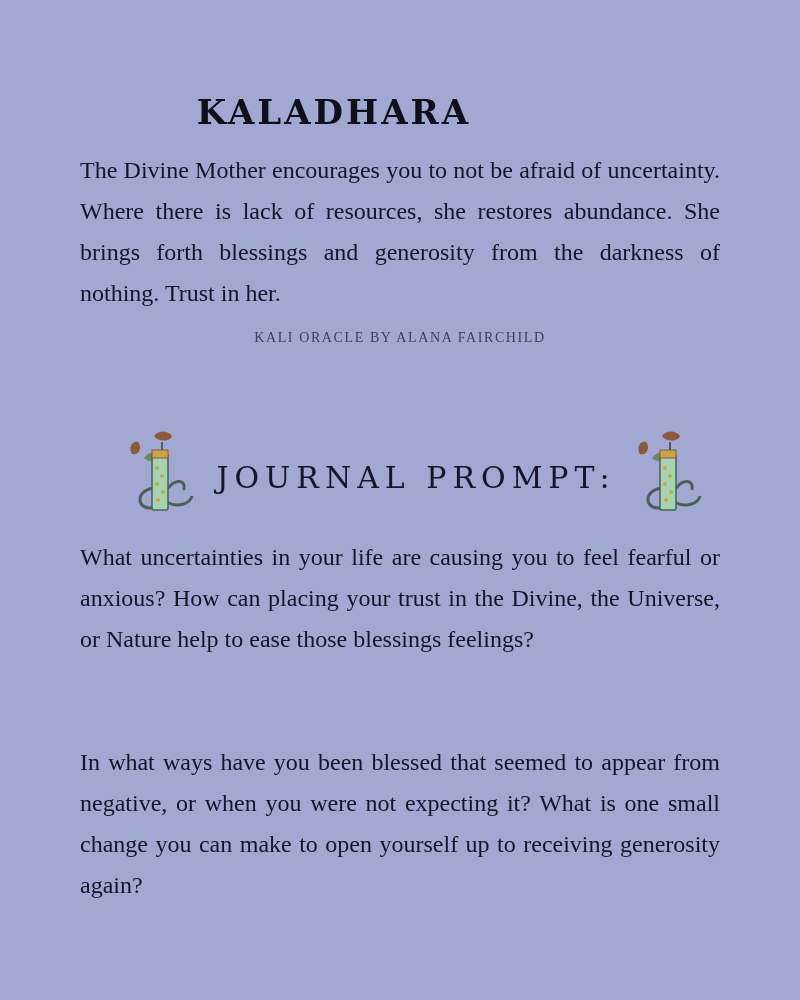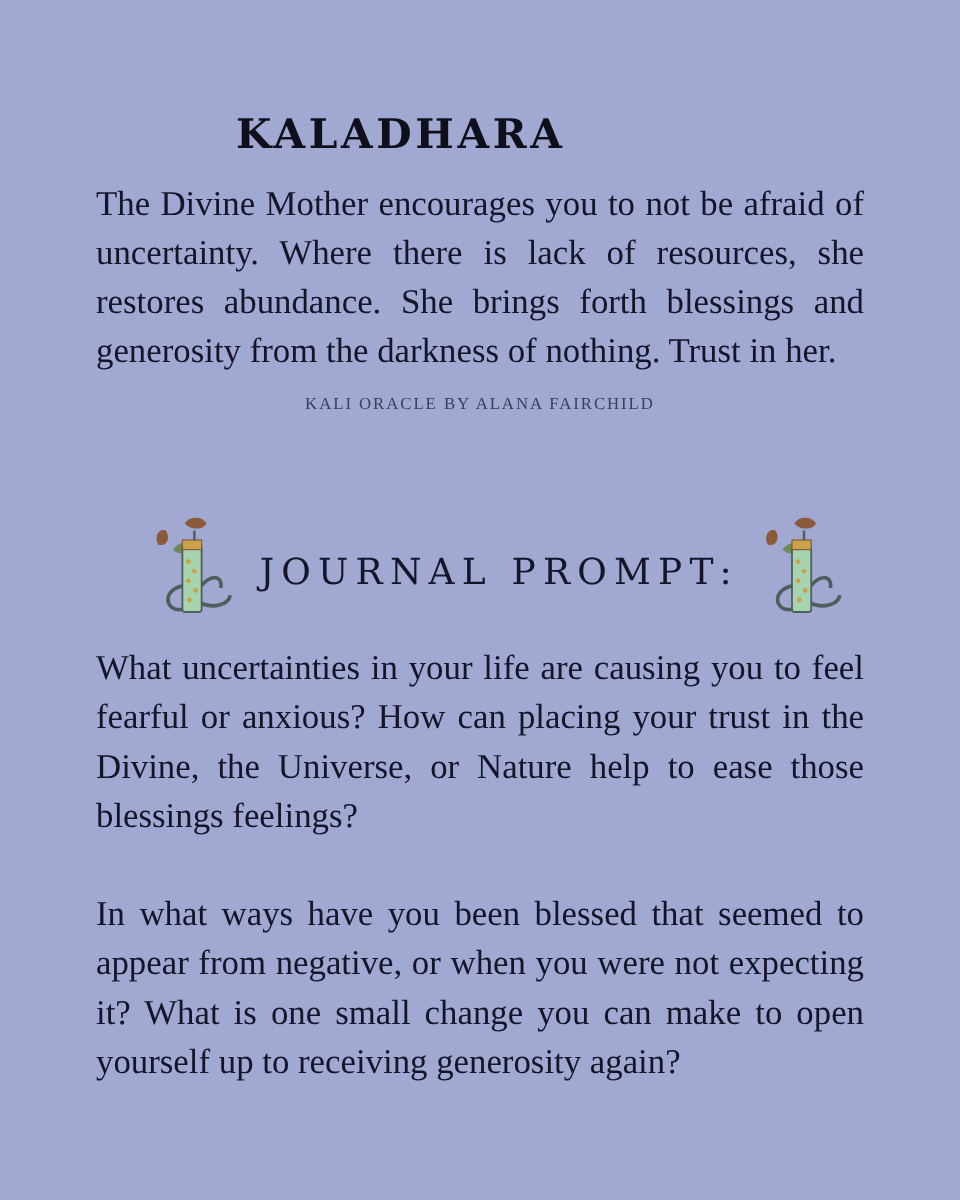--- a/index.html
+++ b/index.html
@@ -25,21 +25,21 @@
       font-weight: bold;
       font-size: 34px;
       letter-spacing: 3px;
       color: #0f0f1c;
       font-variant: small-caps;
     }
     .para {
       position: absolute;
       left: 80px;
       width: 640px;
-      font-size: 29px;
+      font-size: 24px;
       line-height: 41px;
       text-align: justify;
       text-align-last: left;
       color: #15152a;
     }
     .intro { top: 150px; }
     .credit {
       position: absolute;
       top: 330px;
       left: 0;

